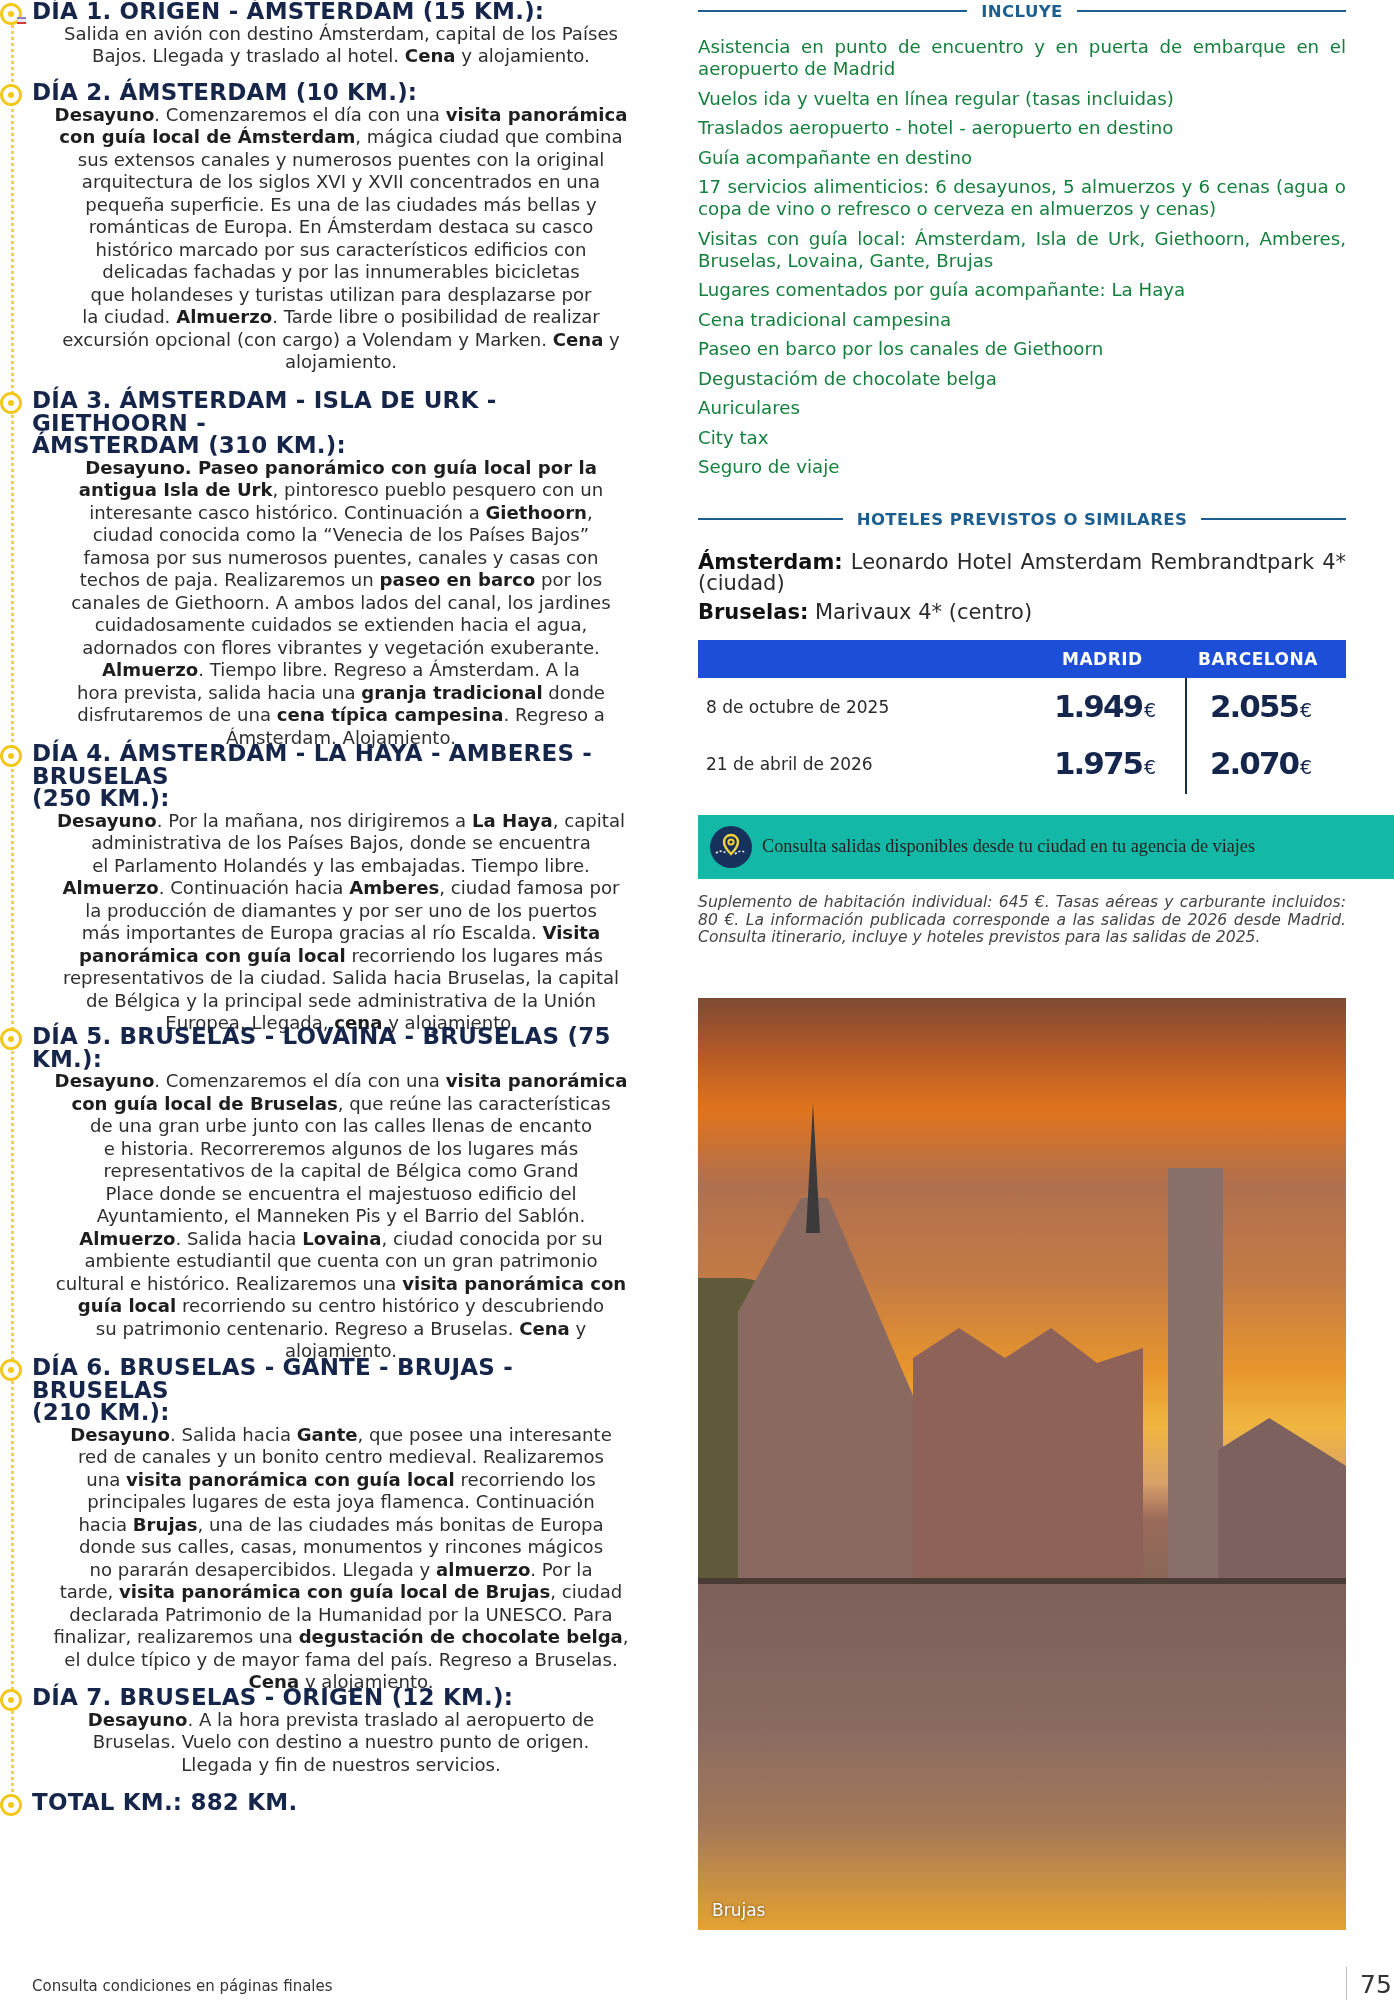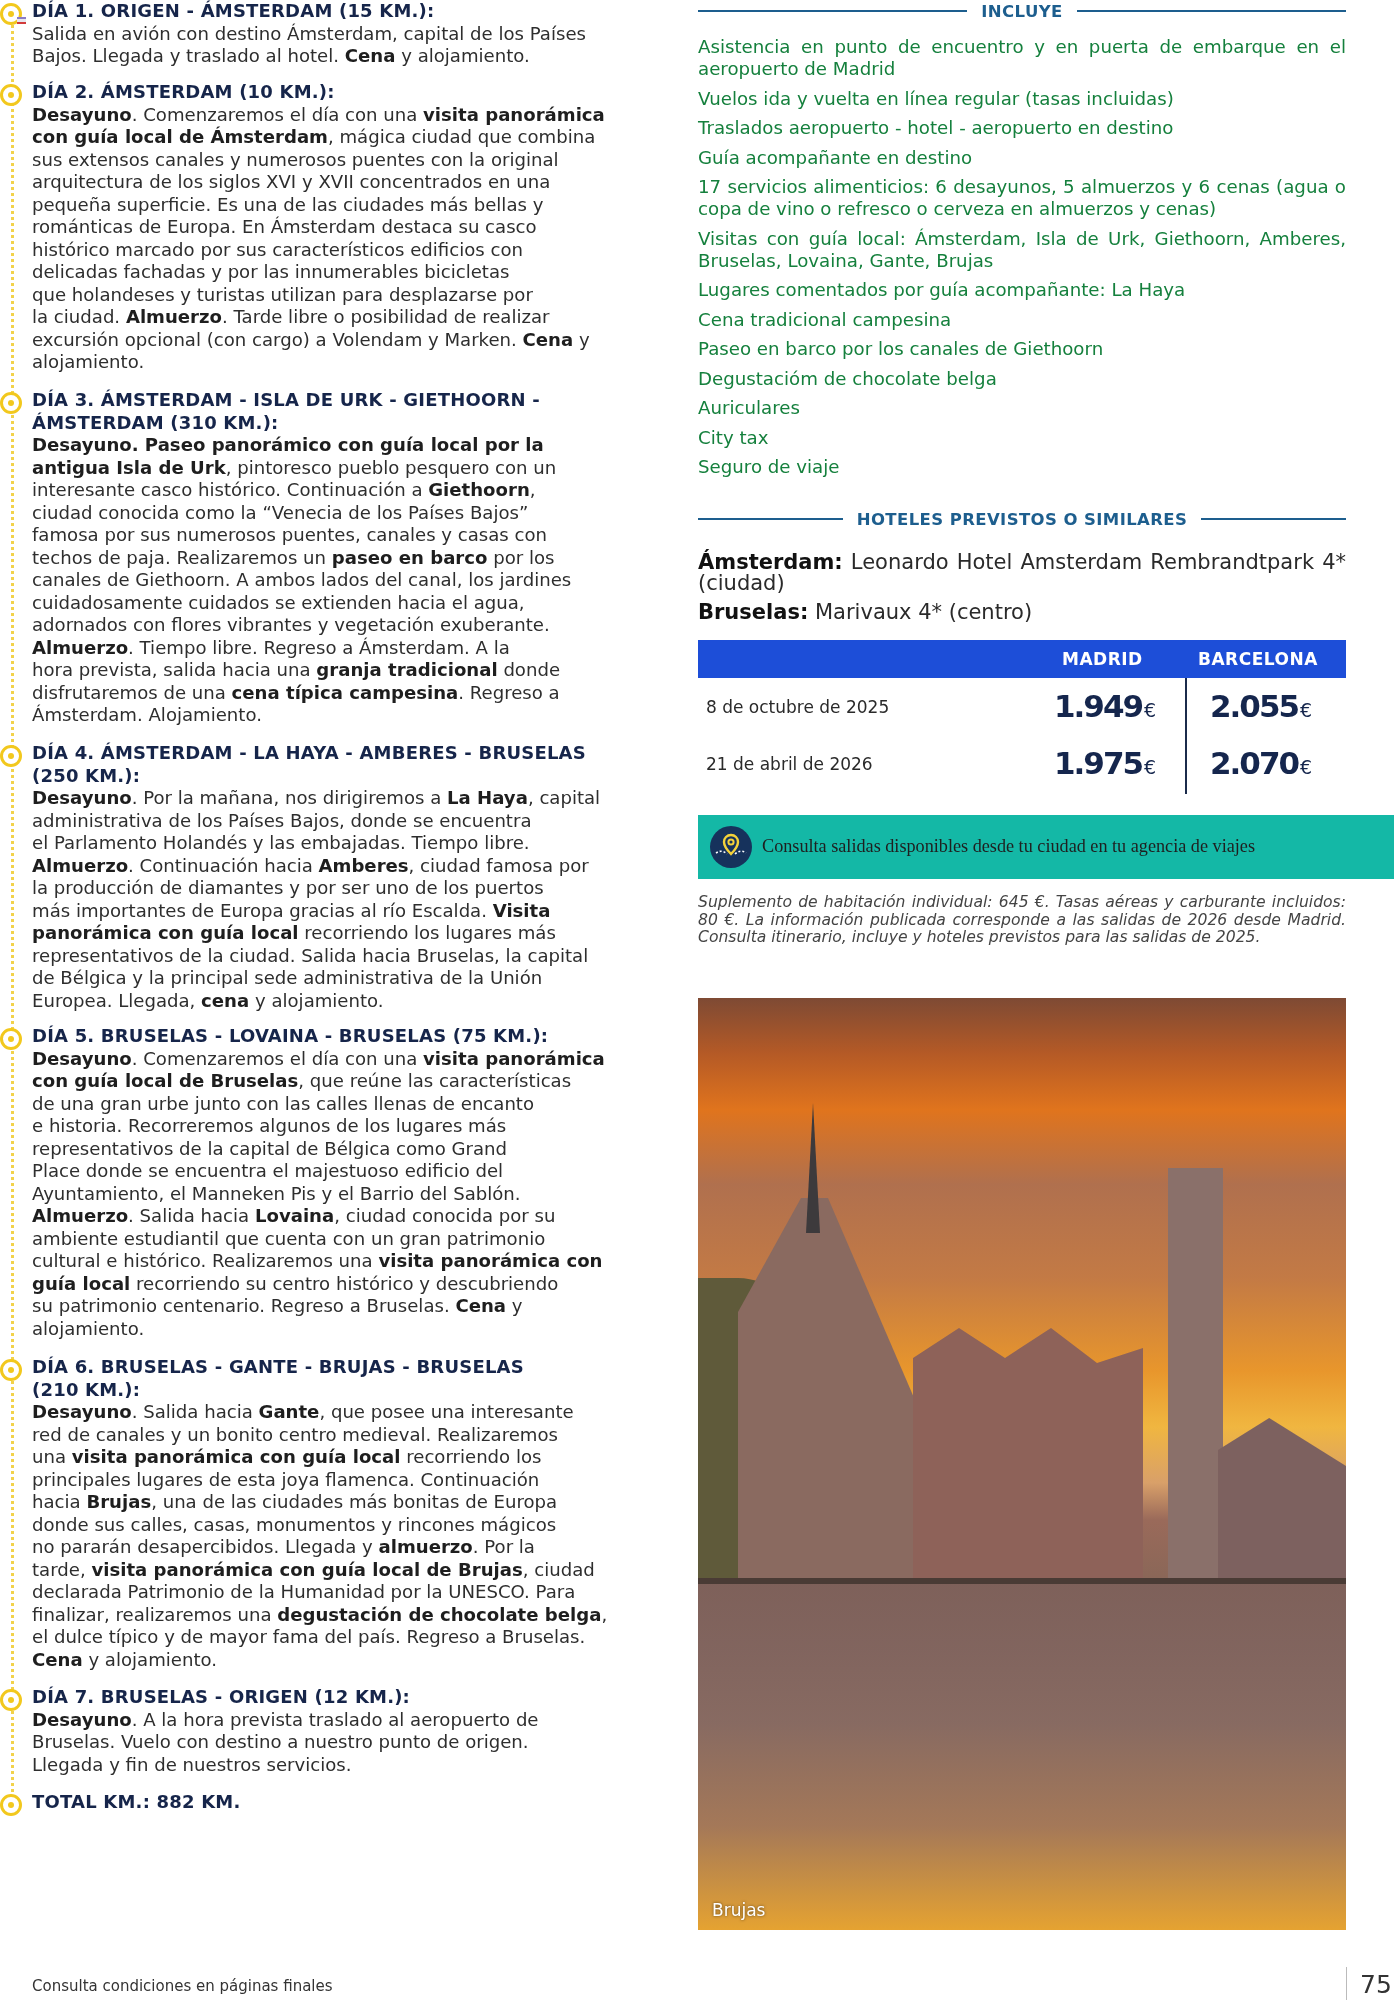--- a/index.html
+++ b/index.html
@@ -5,22 +5,22 @@
   * { box-sizing: border-box; margin: 0; padding: 0; }
   html, body { width: 1394px; height: 2000px; background: #ffffff; }
   body { position: relative; font-family: "DejaVu Sans", "Liberation Sans", sans-serif; color: #2b2b2b; overflow: hidden; }
 
   
   .itinerary { position: absolute; left: 0; top: 0; width: 650px; }
   .timeline-line { position: absolute; left: 11px; top: 18px; width: 0; height: 1786px; border-left: 3px dotted #f2d24a; }
   .day { position: absolute; left: 0; width: 650px; }
   .day-pin { position: absolute; left: 0; top: 3px; width: 22px; height: 22px; border-radius: 50%; border: 3px solid #f2c81d; background: #fff; }
   .day-pin::after { content: ""; position: absolute; left: 5px; top: 5px; width: 6px; height: 6px; border-radius: 50%; background: #f2c81d; }
-  .day-title { margin-left: 32px; font-weight: bold; font-size: 18px; line-height: 22.5px; color: #16254a; letter-spacing: 0.2px; }
-  .day-body { margin-left: 32px; font-size: 18.1px; line-height: 22.5px; color: #2e2e2e; white-space: pre-line; }
+  .day-title { margin-left: 32px; font-weight: bold; font-size: 23px; line-height: 22.5px; color: #16254a; letter-spacing: 0.2px; }
+  .day-body { margin-left: 32px; font-size: 18.1px; line-height: 22.5px; color: #2e2e2e; white-space: pre-line; text-align: center; }
   .day-body b { color: #1e1e1e; }
   .flag-mark { position: absolute; left: 17px; top: 17px; width: 9px; height: 7px; background: linear-gradient(#8a7cc7 0 33%, #e7e7ef 33% 66%, #d23b3b 66%); }
 
   
   .right { position: absolute; left: 698px; top: 0; width: 648px; }
   .section-head { position: relative; height: 22px; display: flex; align-items: center; }
   .section-head .rule { flex: 1; height: 0; border-top: 2px solid #1d5e8e; }
   .section-head .label { padding: 0 14px; font-size: 16.5px; font-weight: bold; color: #1d5e8e; letter-spacing: 0.4px; }
 
   .incluye-list { list-style: none; margin-top: 14px; }

